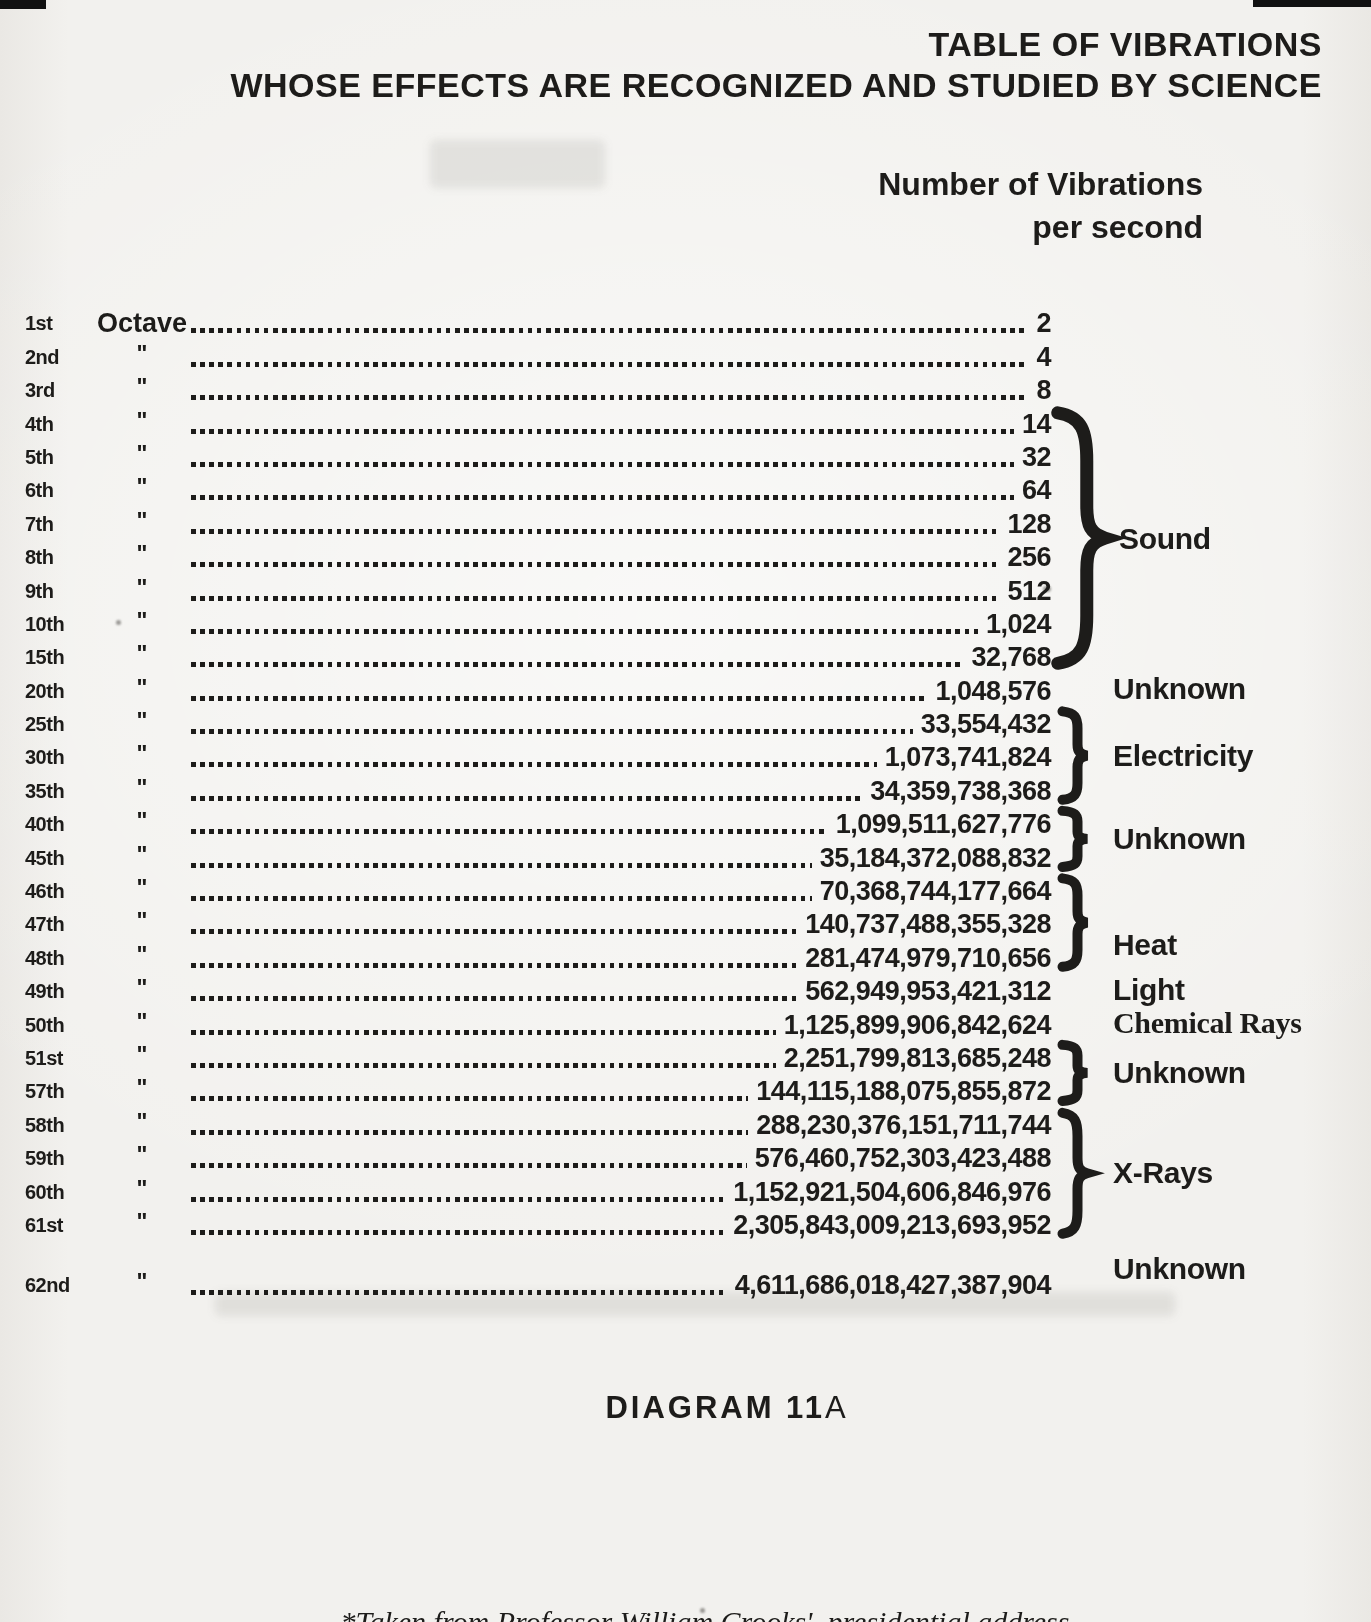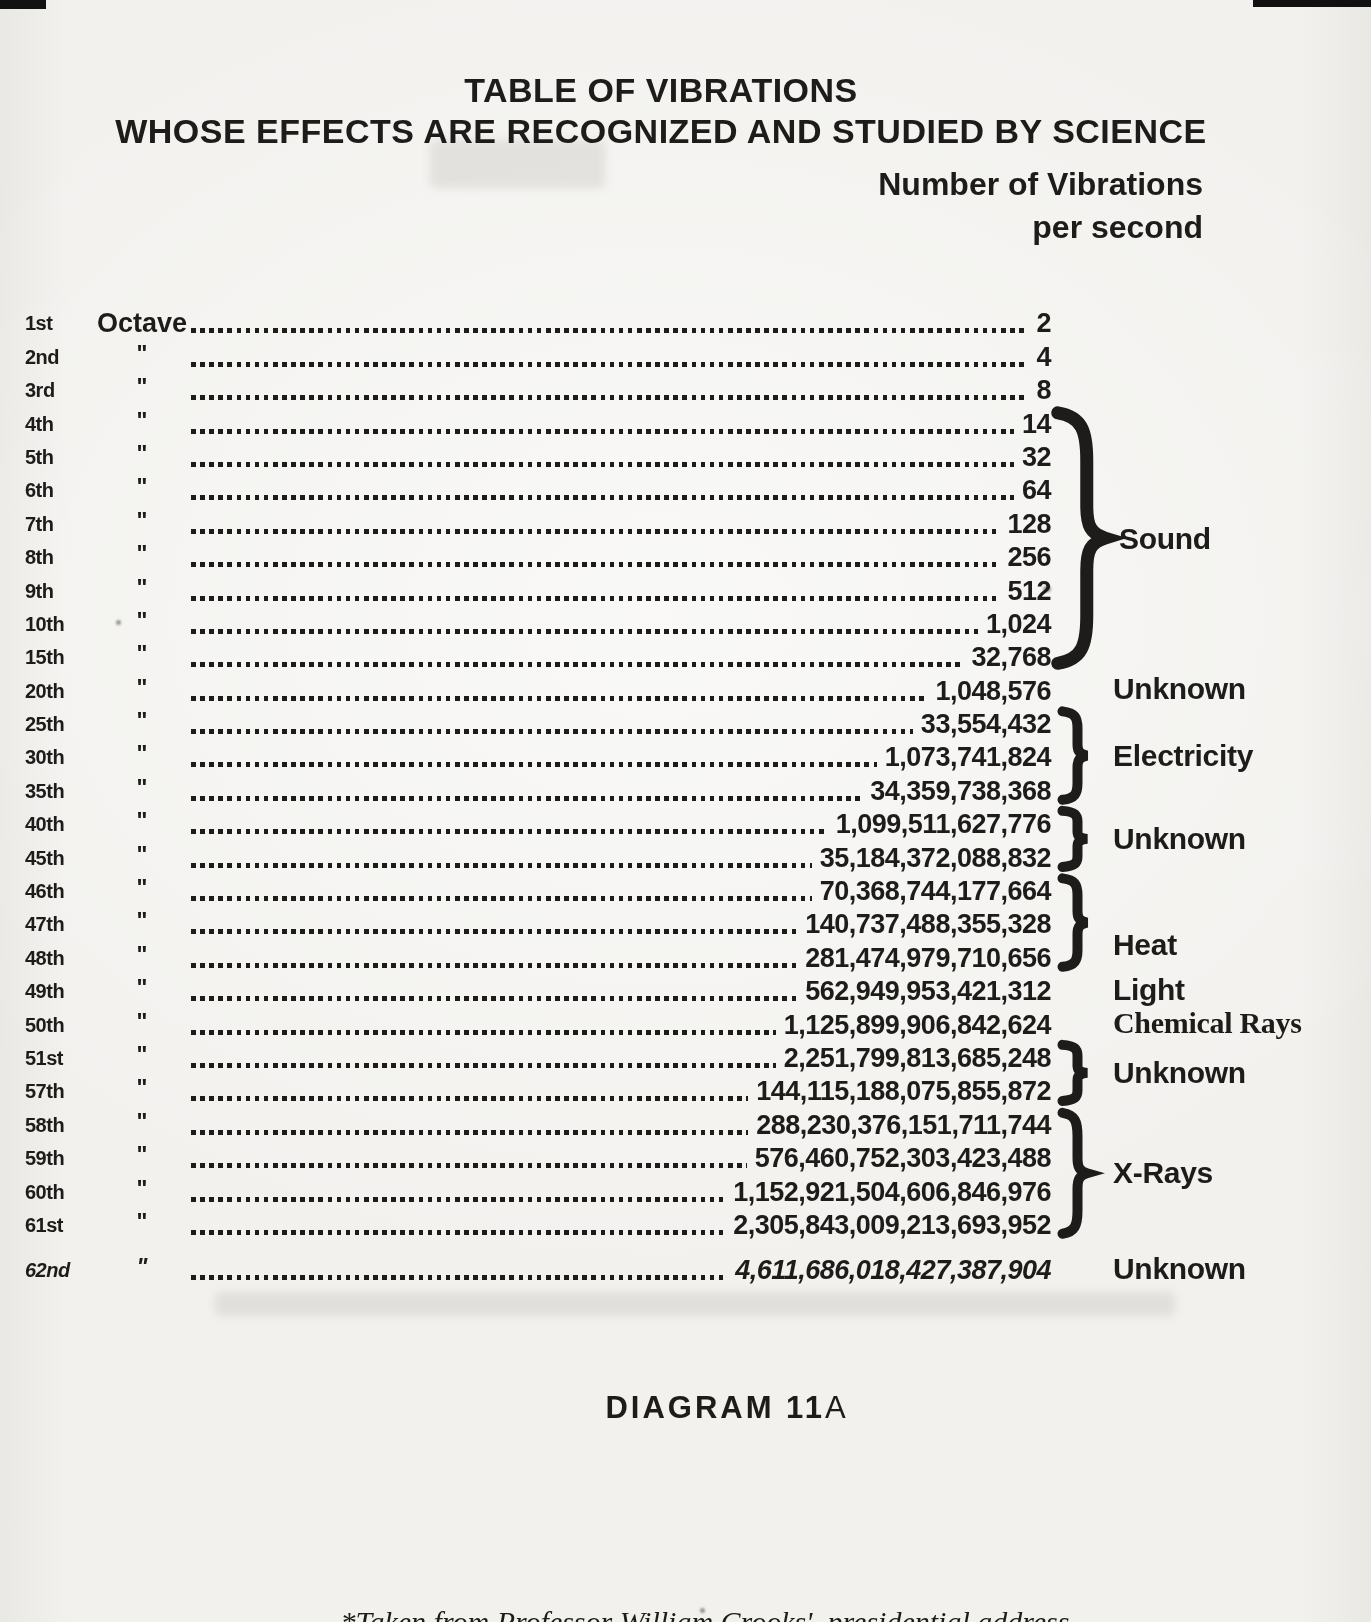--- a/index.html
+++ b/index.html
@@ -14,31 +14,31 @@
     font-family:"Liberation Sans","DejaVu Sans",sans-serif;
     font-weight:bold;
   }
   
   .art { position:absolute; pointer-events:none; }
   .edge-strip { background:#111; }
   .smudge { background:rgba(70,66,60,0.10); filter:blur(4px); border-radius:6px; }
   .speck { background:rgba(40,38,34,0.45); filter:blur(1px); border-radius:50%; }
 
   .title {
-    position:absolute; top:24px; left:0; width:1322px; text-align:center;
-    font-size:34px; line-height:41px; letter-spacing:0.5px;margin-top:46px;
+    position:absolute; top:24px; left:0; width:1322px; text-align:right;
+    font-size:34px; line-height:41px; letter-spacing:0.5px;
   }
   .colhead {
     position:absolute; top:163px; left:673px; width:530px; text-align:right;
     font-size:32px; line-height:43px;
   }
 
   #octave-table { position:absolute; left:25px; top:305px; width:1026px; }
   .trow { display:flex; align-items:flex-end; height:33.4px; }
-  .trow.last { margin-top:12px;font-style:italic; }
+  .trow.last { margin-top:27px; }
   .ord   { flex:0 0 72px; font-size:20px; line-height:29px; letter-spacing:-0.5px; }
   .olabel{ flex:0 0 90px; font-size:27px; line-height:29px; }
   .olabel.ditto { text-align:center; font-size:23px; line-height:20px; position:relative; top:-8px; }
   .leader{
     flex:1 1 auto; height:5px; margin:0 8px 5px 4px;
     background:repeating-linear-gradient(90deg,#1d1c1a 0 4.6px, transparent 4.6px 9.1px);
   }
   .val   { flex:0 0 auto; font-size:27px; line-height:29px; letter-spacing:-0.5px; white-space:pre; }
 
   #annotations { position:absolute; left:1051px; top:305px; width:320px; height:1100px; }

